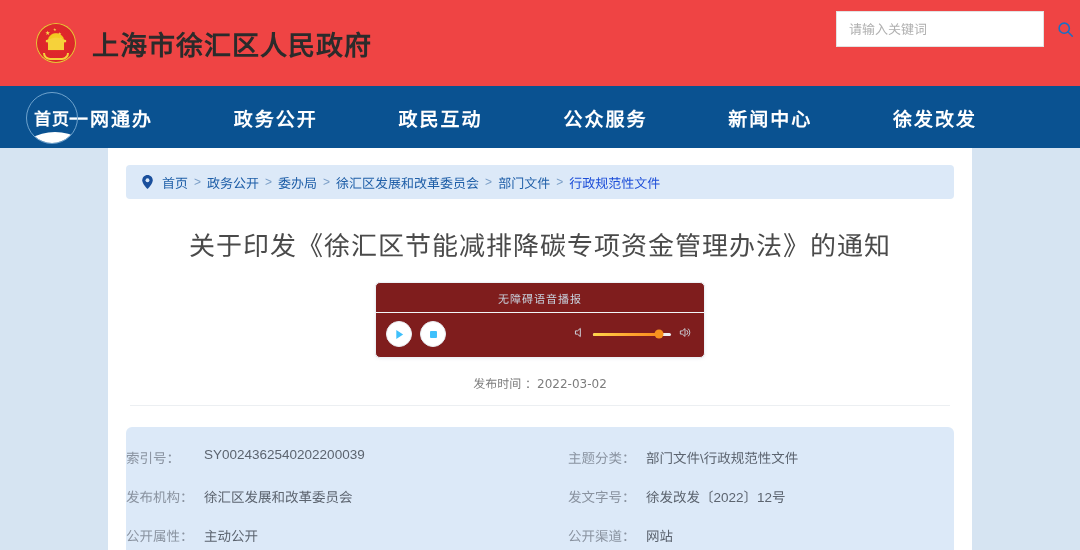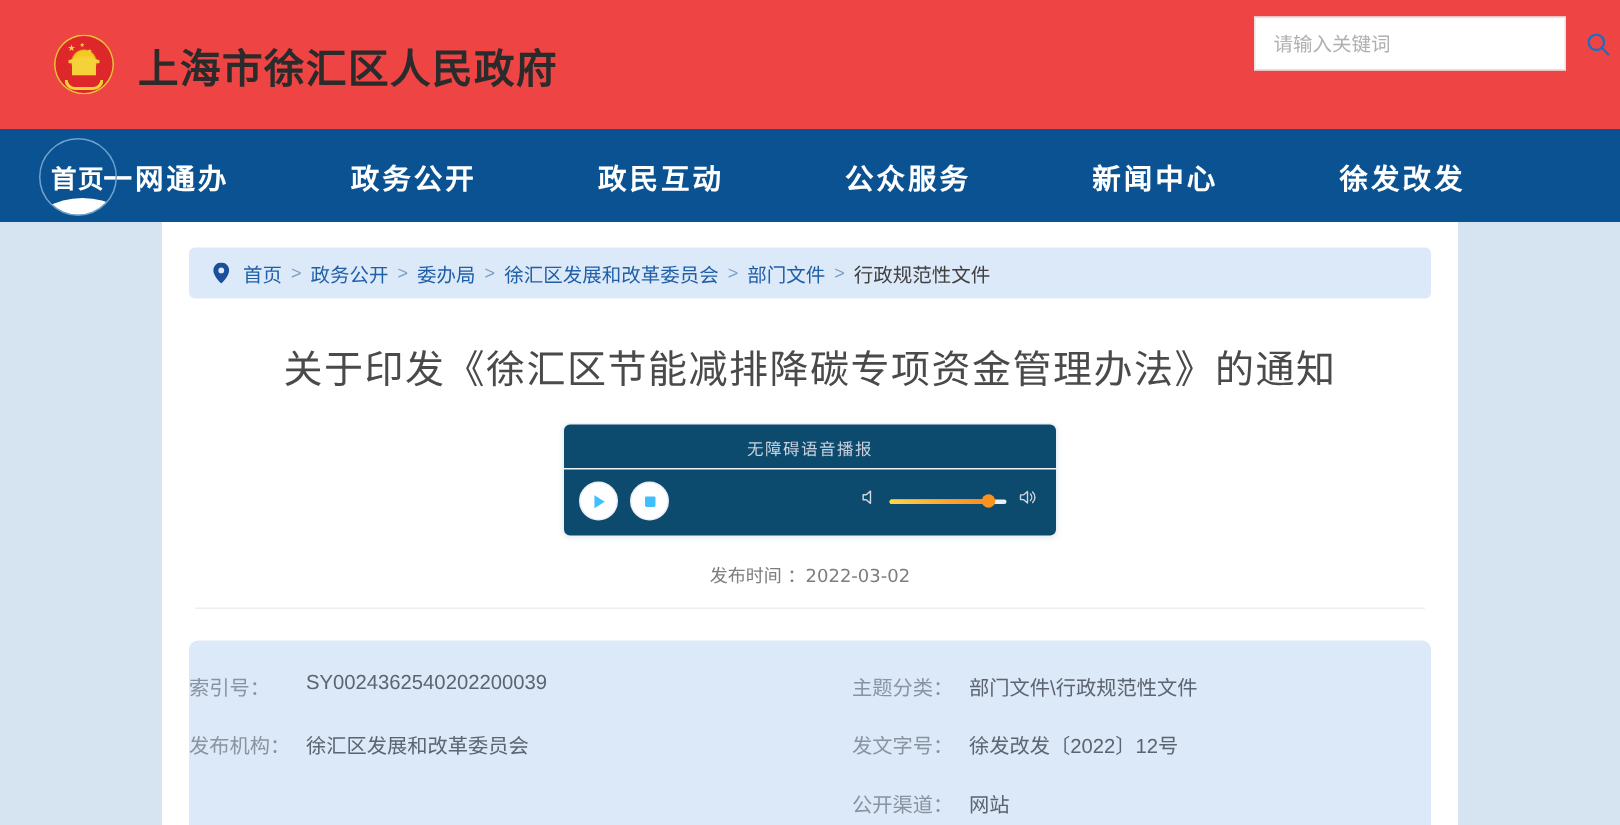--- a/index.html
+++ b/index.html
@@ -118,35 +118,35 @@
   .breadcrumb {
     margin: 17px 18px 0 18px;
     height: 34px; background: #dce9f8; border-radius: 4px;
     display: flex; align-items: center; padding-left: 16px;
   }
   .pin-icon { margin-right: 9px; display: flex; align-items: center; }
   .crumb {
     color: #1f5fa8; font-size: 13px; cursor: pointer;
     font-family: "Liberation Sans", "DejaVu Sans", sans-serif;
   }
-  .crumb.last { color: #404040; cursor: default; }
+  .crumb.last { color: #1d4ed8; cursor: default; }
   .crumb-sep { color: #7b9fc7; font-size: 12px; margin: 0 6px; }
 
   .doc-title {
     margin-top: 26px; text-align: center;
     font-family: "DejaVu Serif", "Liberation Serif", serif;
     font-size: 26px; color: #4a4a4a; letter-spacing: 1px;
     padding: 0 30px;
   }
 
   
   .audio-wrap { display: flex; justify-content: center; margin-top: 20px; }
   .audio-player {
     width: 330px; border: 1px solid #eef1f5; border-radius: 5px;
-    background: #0c4a6e; box-shadow: 0 1px 3px rgba(180,195,215,.25);
+    background: #7f1d1d; box-shadow: 0 1px 3px rgba(180,195,215,.25);
   }
   .audio-title {
     text-align: center; font-size: 11px; color: #c8d2de;
     padding: 7px 0 6px; border-bottom: 1px solid #f2f5f8;
     letter-spacing: 1px;
   }
   .audio-controls {
     display: flex; align-items: center; padding: 8px 12px 10px 10px;
   }
   .ctrl-btn {
@@ -316,20 +316,24 @@
     <div class="info-box">
       <div class="info-col">
         <div class="info-row">
           <span class="info-label">索引号：</span>
           <span class="info-value">SY0024362540202200039</span>
         </div>
         <div class="info-row">
           <span class="info-label">发布机构：</span>
           <span class="info-value">徐汇区发展和改革委员会</span>
         </div>
+        <div class="info-row">
+          <span class="info-label">公开属性：</span>
+          <span class="info-value">主动公开</span>
+        </div>
       </div>
       <div class="info-col">
         <div class="info-row">
           <span class="info-label">主题分类：</span>
           <span class="info-value">部门文件\行政规范性文件</span>
         </div>
         <div class="info-row">
           <span class="info-label">发文字号：</span>
           <span class="info-value">徐发改发〔2022〕12号</span>
         </div>

